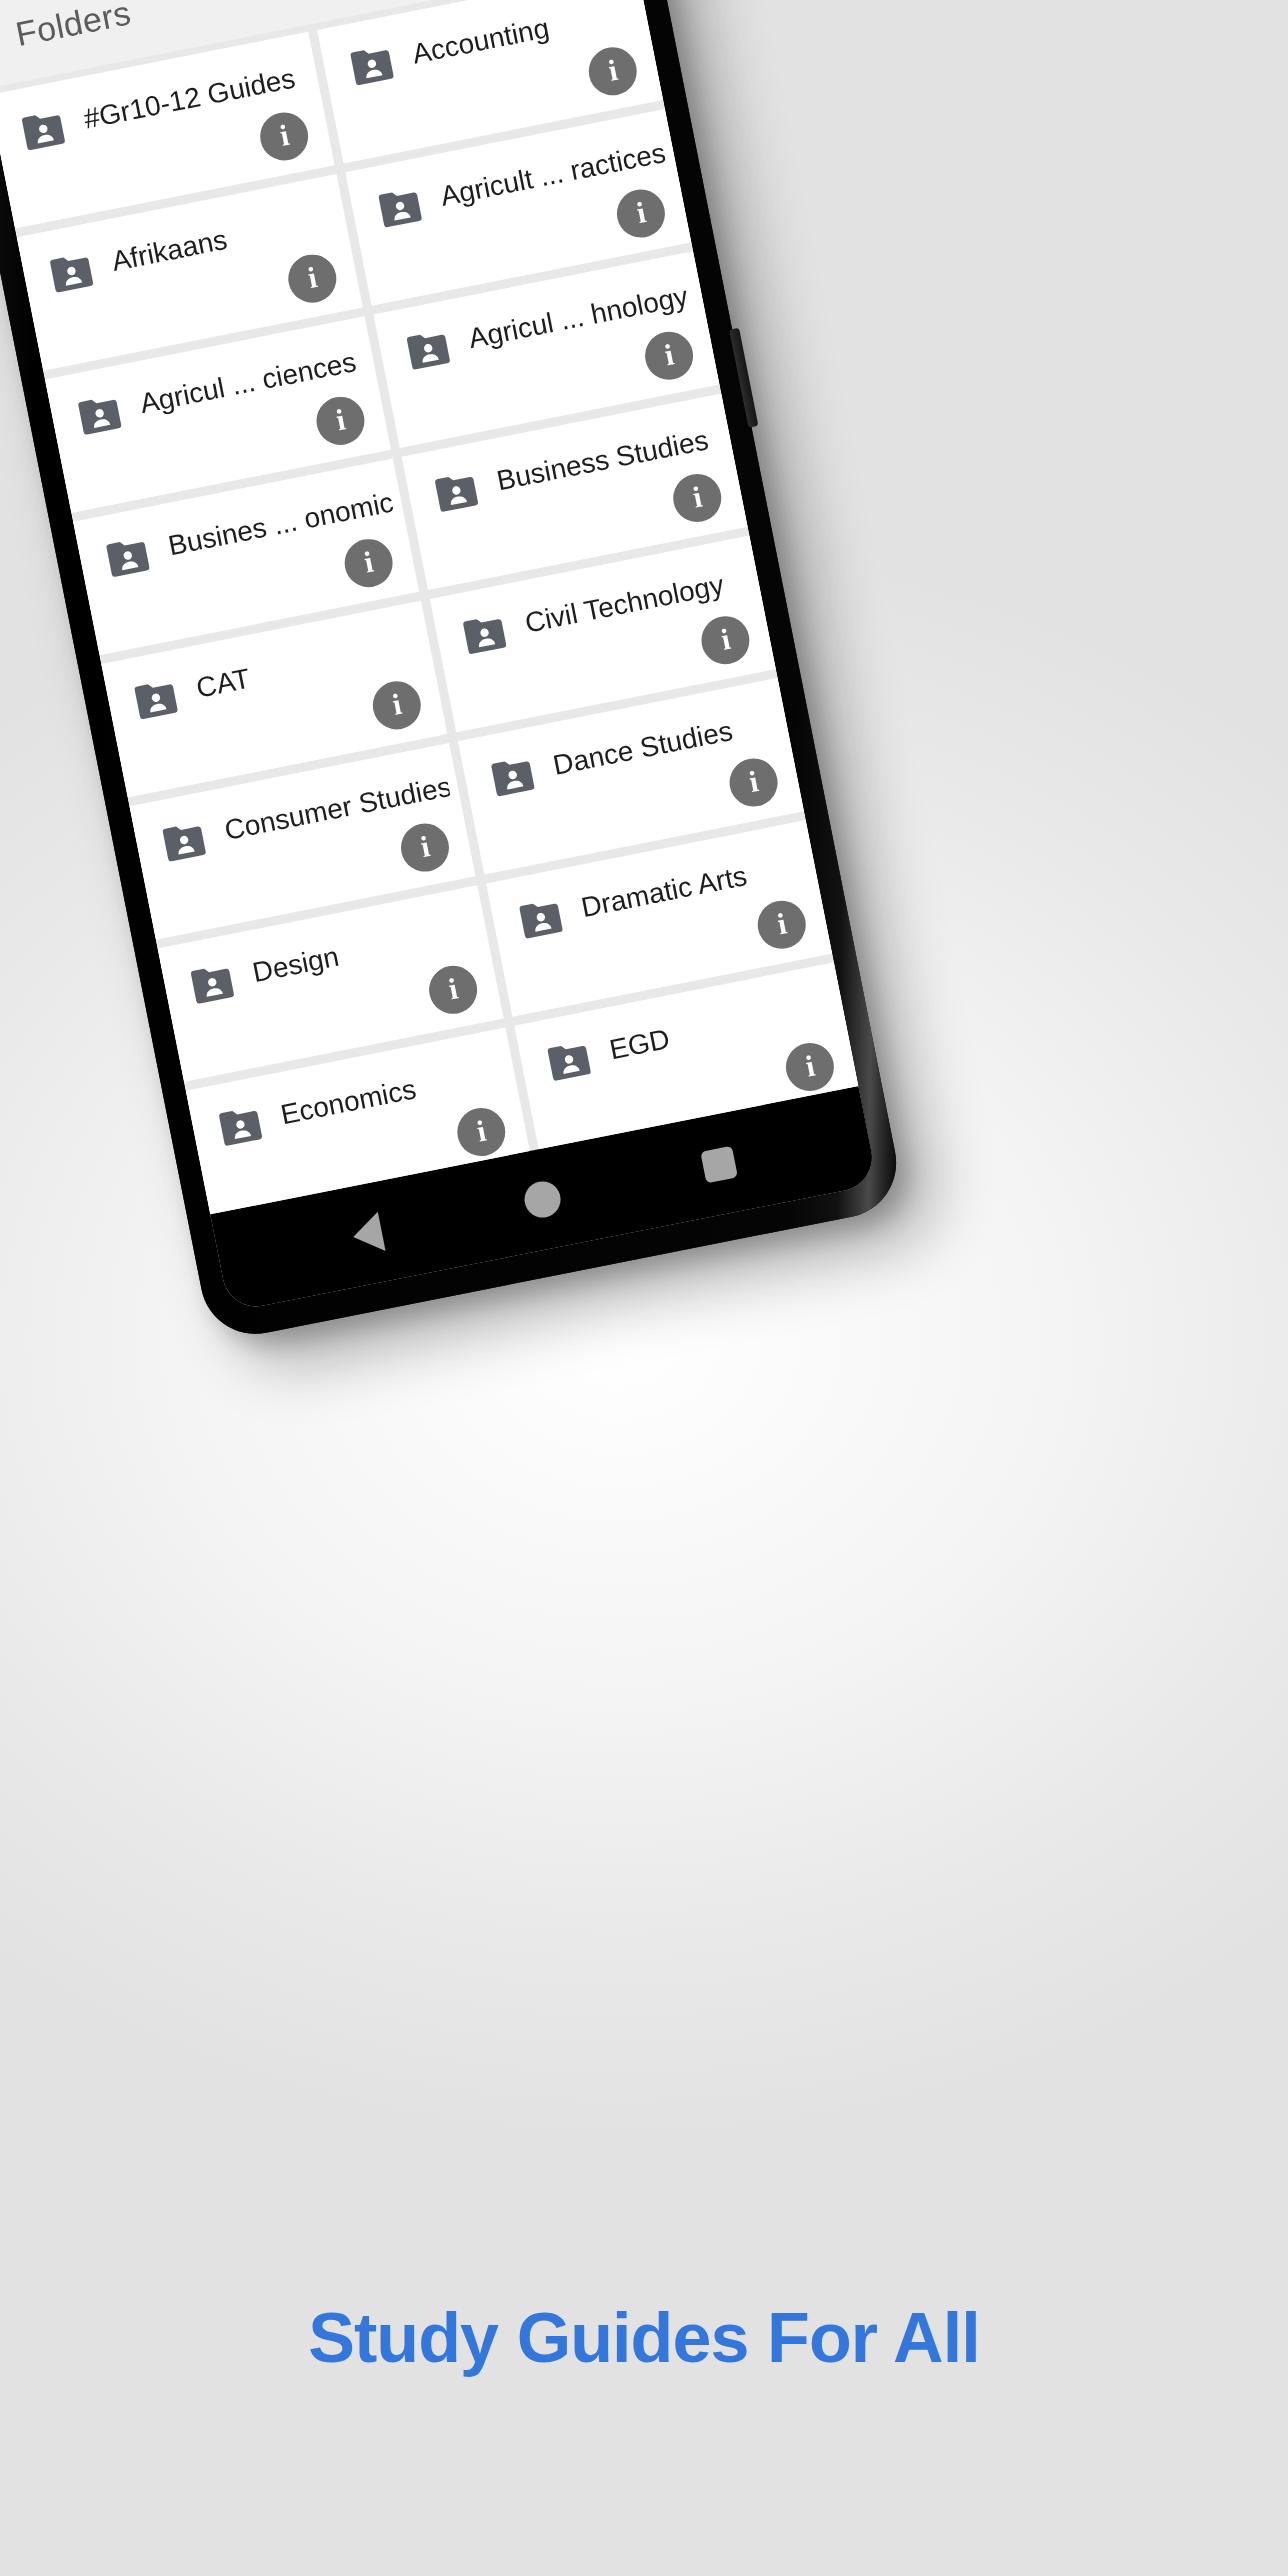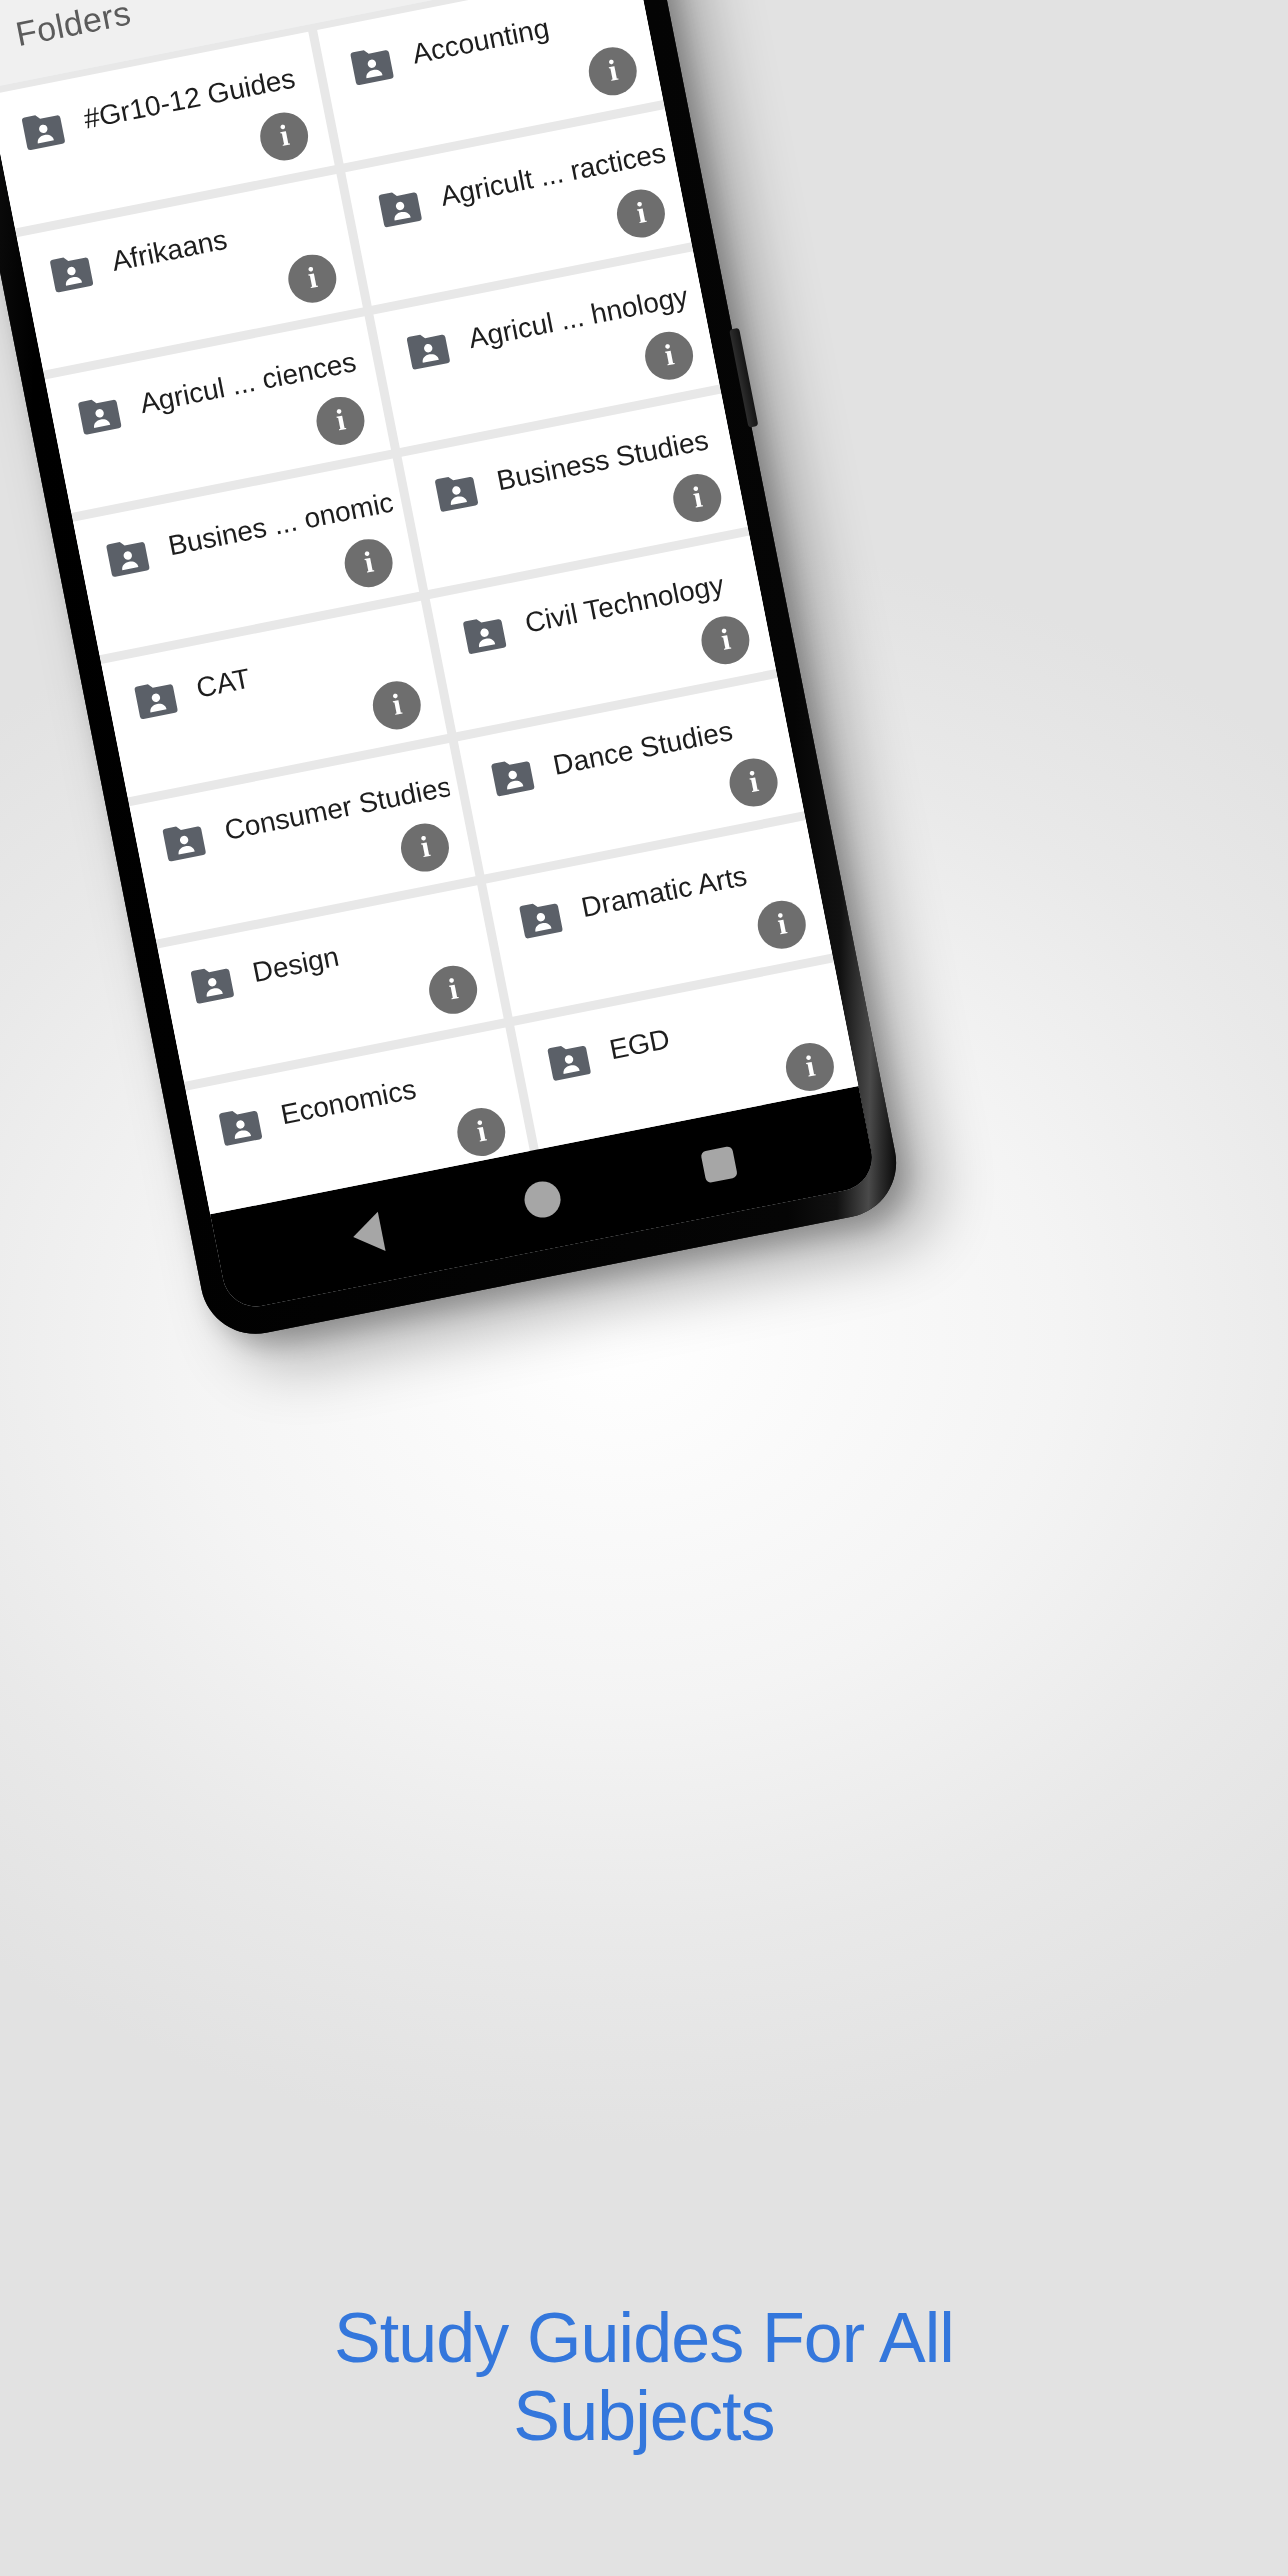--- a/index.html
+++ b/index.html
@@ -209,21 +209,21 @@
   }
 
   
   #headline {
     position: absolute;
     left: 0;
     right: 0;
     top: 2299px;
     text-align: center;
     font-size: 70px;
-    font-weight: normal;
+    font-weight: bold;
     line-height: 1.12;
     letter-spacing: -0.9px;
     padding: 0 54px;
     box-sizing: border-box;
   }
   #headline-line1 { display: block; }
   #headline-line2 { display: block; }
 </style>
 </head>
 <body>
@@ -441,17 +441,16 @@
           <div id="nav-home"></div>
           <div id="nav-recents"></div>
         </div>
 
       </div>
     </div>
   </div>
 
   <div id="headline" style="color: rgb(52, 119, 220);">
     <span id="headline-line1">Study Guides For All</span>
-    <span id="headline-line2">Subjects</span>
   </div>
 
 </div>
 
 
 </body></html>

